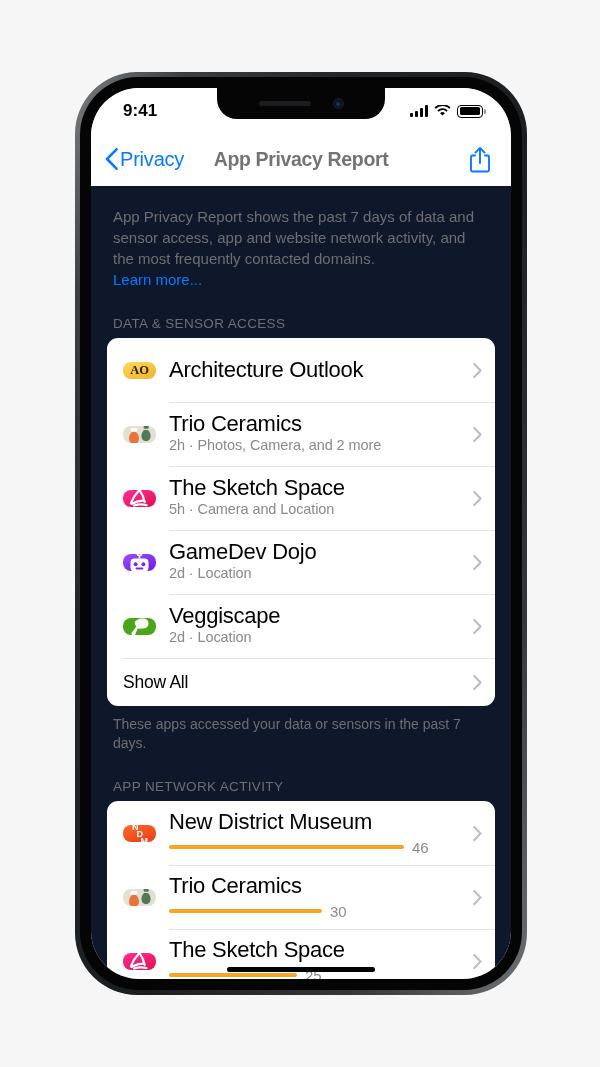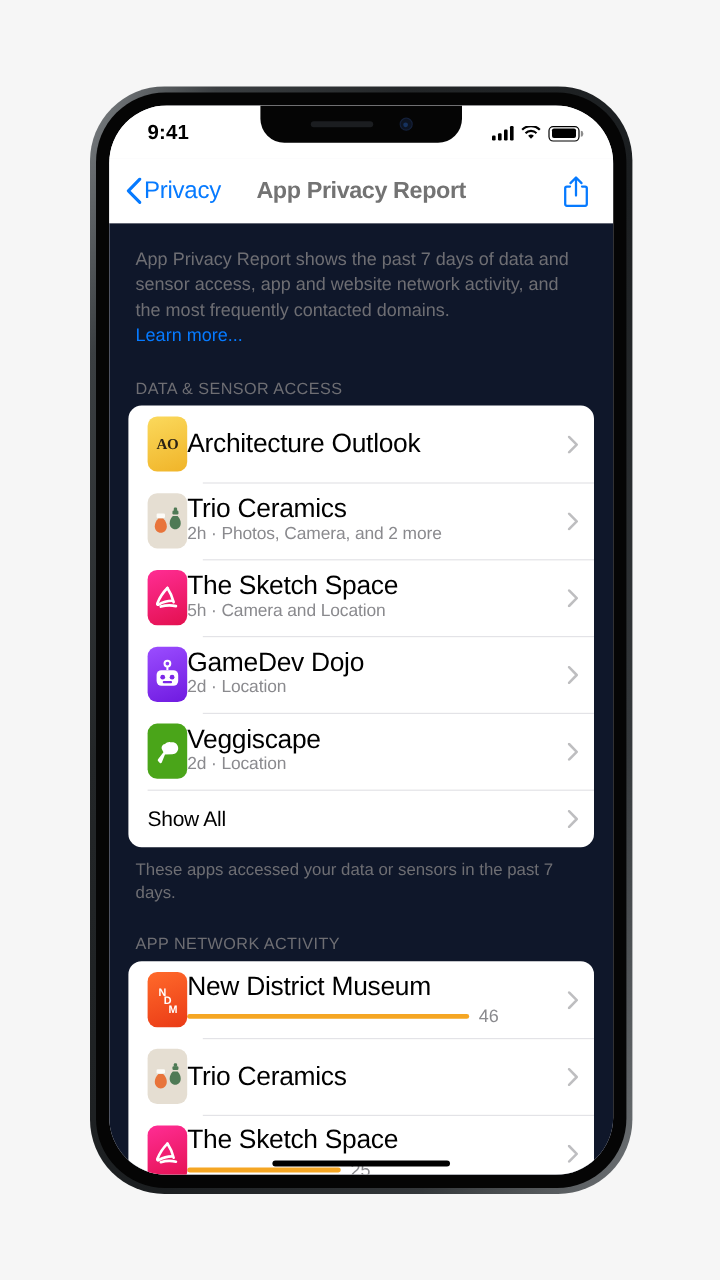--- a/index.html
+++ b/index.html
@@ -131,22 +131,23 @@
     min-height:64px;
     position:relative;
     cursor:pointer;
   }
   .row + .row::before{
     content:""; position:absolute; left:62px; right:0; top:0;
     height:1px; background:#e3e3e7;
   }
   .row.plain + .row.plain::before, .row.show-all::before{ left:16px; }
   .row-icon{
-    width:33px; height:46px; border-radius:8px;
+    width:33px; height:17px; border-radius:8px;
     flex:0 0 33px;
+    margin-right:13px;
     position:relative; overflow:hidden;
     display:flex; align-items:center; justify-content:center;
   }
   .row-body{ flex:1 1 auto; min-width:0; padding:9px 0; }
   .row-title{ font-size:22px; color:#000; letter-spacing:-.25px; line-height:22px; }
   .row-sub{ font-size:14.5px; color:#8a8a8e; letter-spacing:-.1px; line-height:19px; margin-top:1px; }
   .row-title.big{ font-size:17.5px; }
   .chevron{
     flex:0 0 auto; margin-left:8px;
     width:9px; height:15px; opacity:.33;
@@ -356,20 +357,24 @@
               <svg viewBox="0 0 33 33" width="33" height="33">
                 <path d="M9 14c-2 2-3 4-3 6.5 0 3.3 2.2 5.5 5 5.5s5-2.2 5-5.5c0-2.5-1-4.5-3-6.5z" fill="#e8743b"></path>
                 <rect x="7.5" y="10" width="7" height="3.6" rx="1" fill="#fdfbf7"></rect>
                 <path d="M21 12c-1.8 2-2.6 3.8-2.6 6 0 3 2 5 4.6 5s4.6-2 4.6-5c0-2.2-.8-4-2.6-6z" fill="#4e7a55"></path>
                 <rect x="20.7" y="7.5" width="5" height="3.2" rx="1" fill="#4e7a55"></rect>
                 <rect x="21.8" y="5" width="2.8" height="3" rx="1" fill="#4e7a55"></rect>
               </svg>
             </div>
             <div class="row-body">
               <div class="row-title">Trio Ceramics</div>
+              <div class="bar-wrap">
+                <div class="bar" style="width:153px;"></div>
+                <div class="bar-value">30</div>
+              </div>
             </div>
             <svg class="chevron" viewBox="0 0 9 15">
                 <path d="M1.2 1 7.6 7.5 1.2 14" fill="none" stroke="#3c3c43" stroke-width="2.1" stroke-linecap="round" stroke-linejoin="round"></path>
               </svg>
           </div>
 
           <div class="row">
             <div class="row-icon" style="background:linear-gradient(160deg,#ff2d94,#e3104f);">
               <svg viewBox="0 0 33 33" width="33" height="33">
                 <path d="M16.5 8c-3.4 3.4-6.6 8.2-8.4 12.8-.3.8.4 1.4 1 1 3.3-2 7.4-3.2 11.4-3.2" fill="none" stroke="#fff" stroke-width="2.2" stroke-linecap="round"></path>

